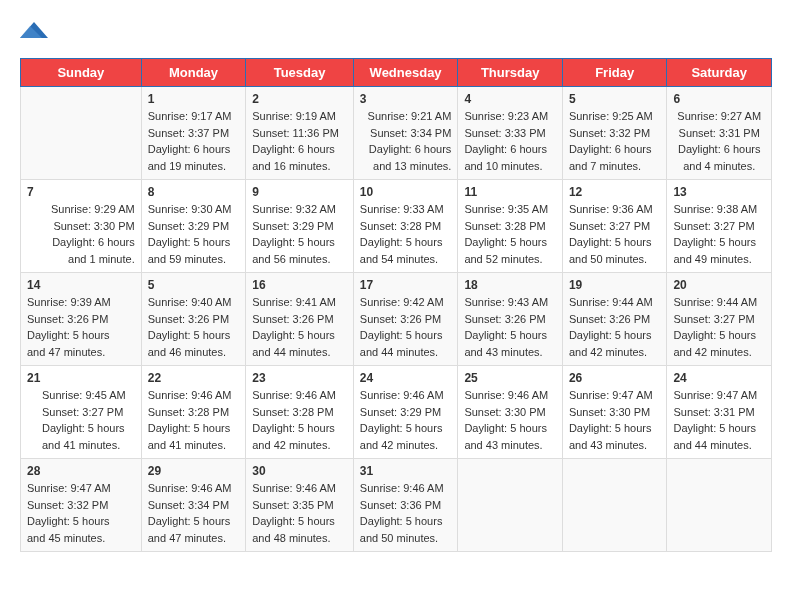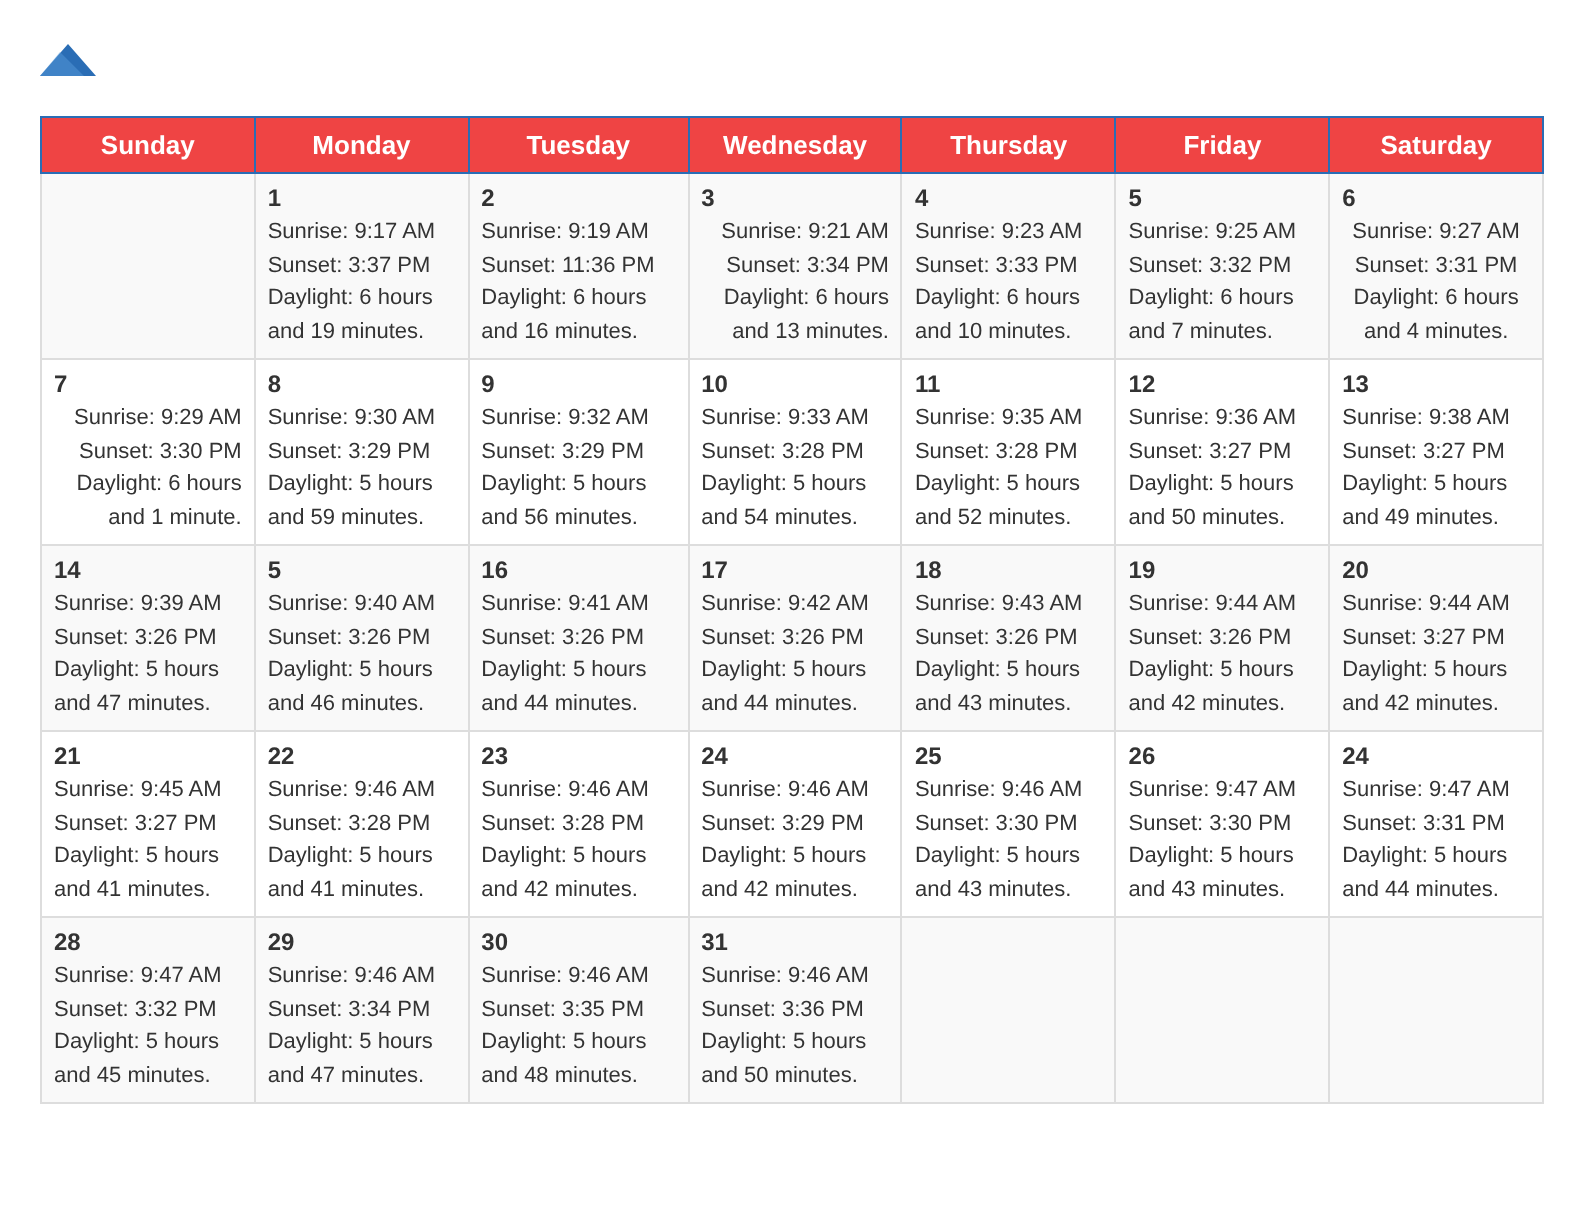--- a/index.html
+++ b/index.html
@@ -260,21 +260,21 @@
           <span class="day-number">20</span>
           <div class="day-info" style="white-space: pre-line;">Sunrise: 9:44 AM
 Sunset: 3:27 PM
 Daylight: 5 hours
 and 42 minutes.</div>
         </td>
       </tr>
       <tr>
         <td>
           <span class="day-number">21</span>
-          <div class="day-info" style="white-space: pre-line;">Sunrise: 9:45 AM
+          <div class="day-info" style="white-space: pre-line; margin-left: 15px;">Sunrise: 9:45 AM
 Sunset: 3:27 PM
 Daylight: 5 hours
 and 41 minutes.</div>
         </td>
         <td>
           <span class="day-number">22</span>
           <div class="day-info" style="white-space: pre-line;">Sunrise: 9:46 AM
 Sunset: 3:28 PM
 Daylight: 5 hours
 and 41 minutes.</div>

